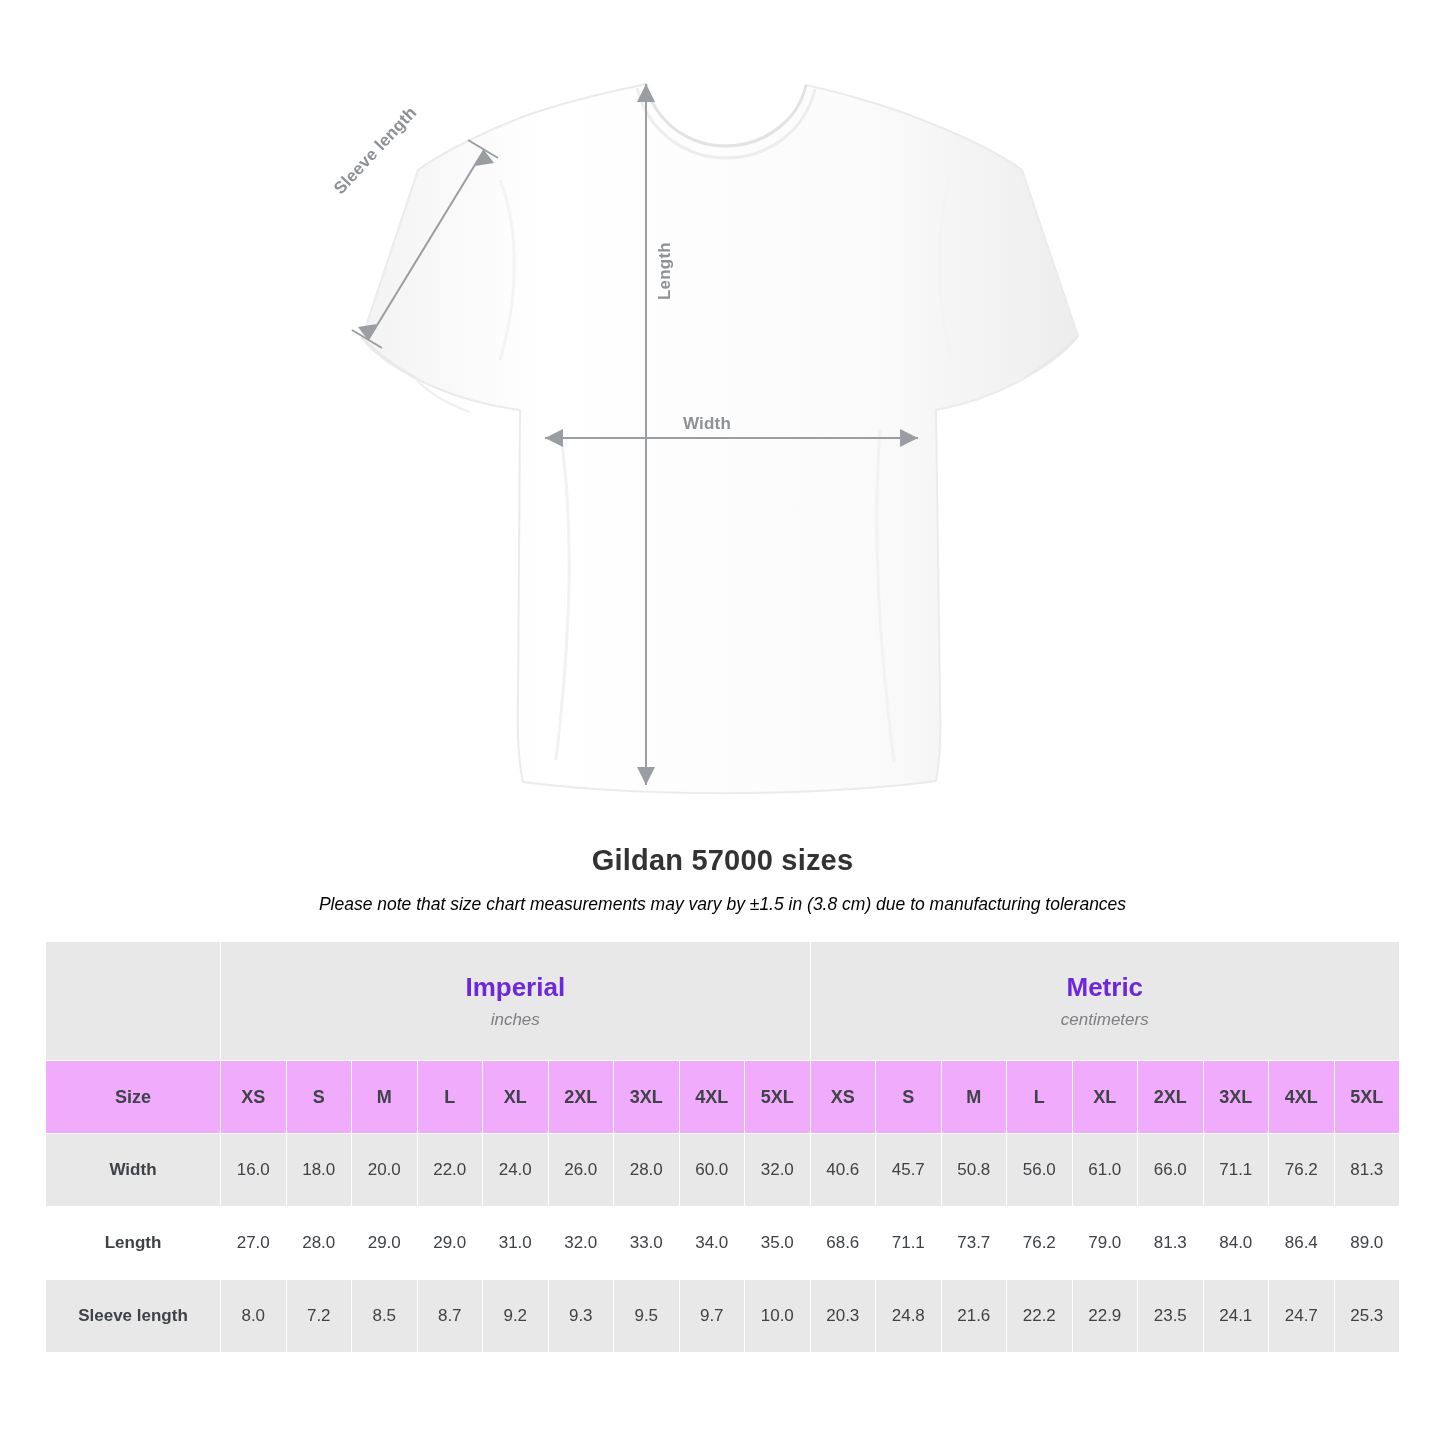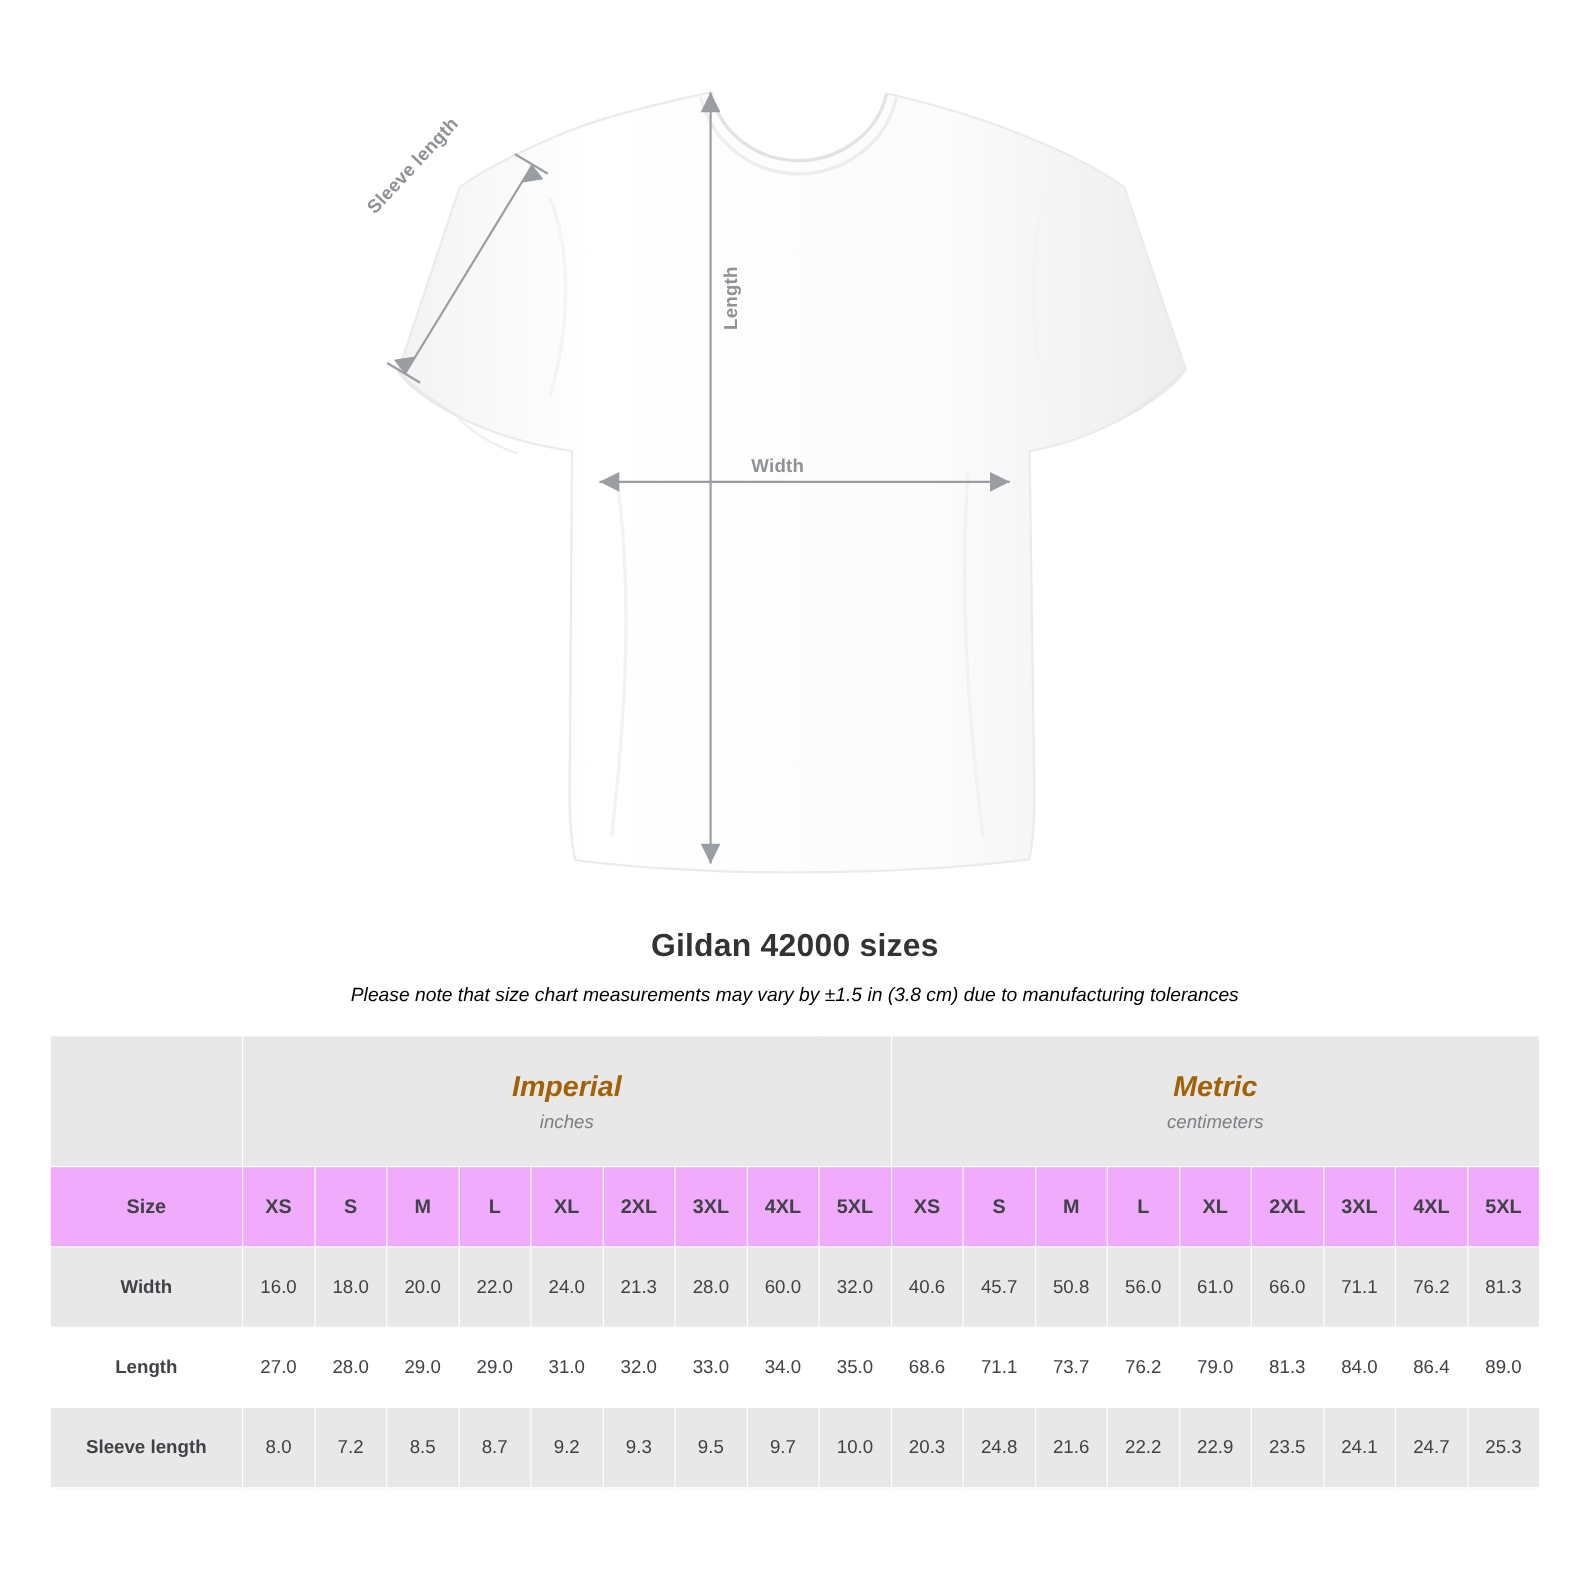--- a/index.html
+++ b/index.html
@@ -91,23 +91,22 @@
     color: #3f4246;
     padding: 0;
   }
   .unit-head {
     background: #e8e8e8;
     height: 118px;
     vertical-align: middle;
   }
   .unit-name {
     font-size: 26px;
-    font-style: italic;
-    font-weight: bold;
-    color: #a16207;
+    font-weight: bold;
+    color: #6d28d9;
     line-height: 1.2;
   }
   .unit-sub {
     font-size: 17px;
     font-style: italic;
     color: #7c7f83;
     margin-top: 6px;
   }
   .row-head-cell {
     background: #ffffff;
@@ -207,21 +206,21 @@
       <polygon points="545,438 563,429 563,447" fill="#9a9da1"></polygon>
       <polygon points="918,438 900,429 900,447" fill="#9a9da1"></polygon>
     </svg>
 
     <div class="dim-label label-sleeve">Sleeve length</div>
     <div class="dim-label label-length">Length</div>
     <div class="dim-label label-width">Width</div>
   </div>
 
   <div class="title-block">
-    <h1 class="chart-title">Gildan 42000 sizes</h1>
+    <h1 class="chart-title">Gildan 57000 sizes</h1>
     <p class="chart-note">Please note that size chart measurements may vary by ±1.5 in (3.8 cm) due to manufacturing tolerances</p>
   </div>
 
   <div class="table-wrap">
     <table class="size-table">
       <colgroup>
         <col style="width:175px">
         <col span="18" style="width:65.5px">
       </colgroup>
       <tbody>
@@ -259,21 +258,21 @@
           <td>5XL</td>
         </tr>
 
         <tr class="r-width">
           <td class="row-head-cell shaded">Width</td>
           <td>16.0</td>
           <td>18.0</td>
           <td>20.0</td>
           <td>22.0</td>
           <td>24.0</td>
-          <td>21.3</td>
+          <td>26.0</td>
           <td>28.0</td>
           <td>60.0</td>
           <td>32.0</td>
           <td>40.6</td>
           <td>45.7</td>
           <td>50.8</td>
           <td>56.0</td>
           <td>61.0</td>
           <td>66.0</td>
           <td>71.1</td>

